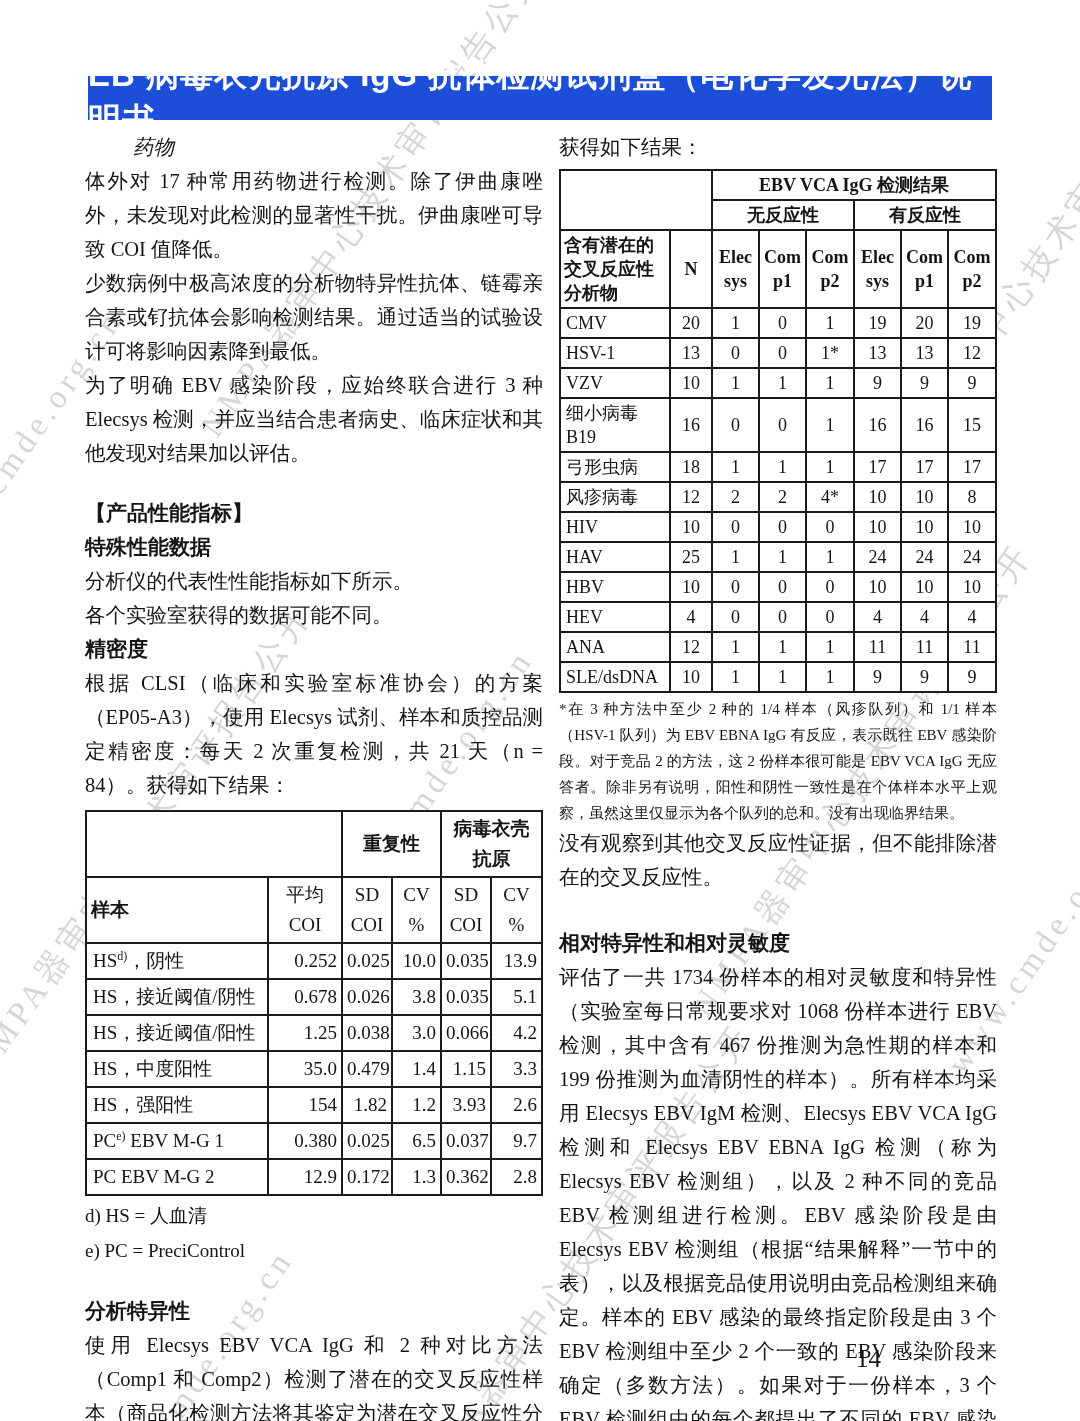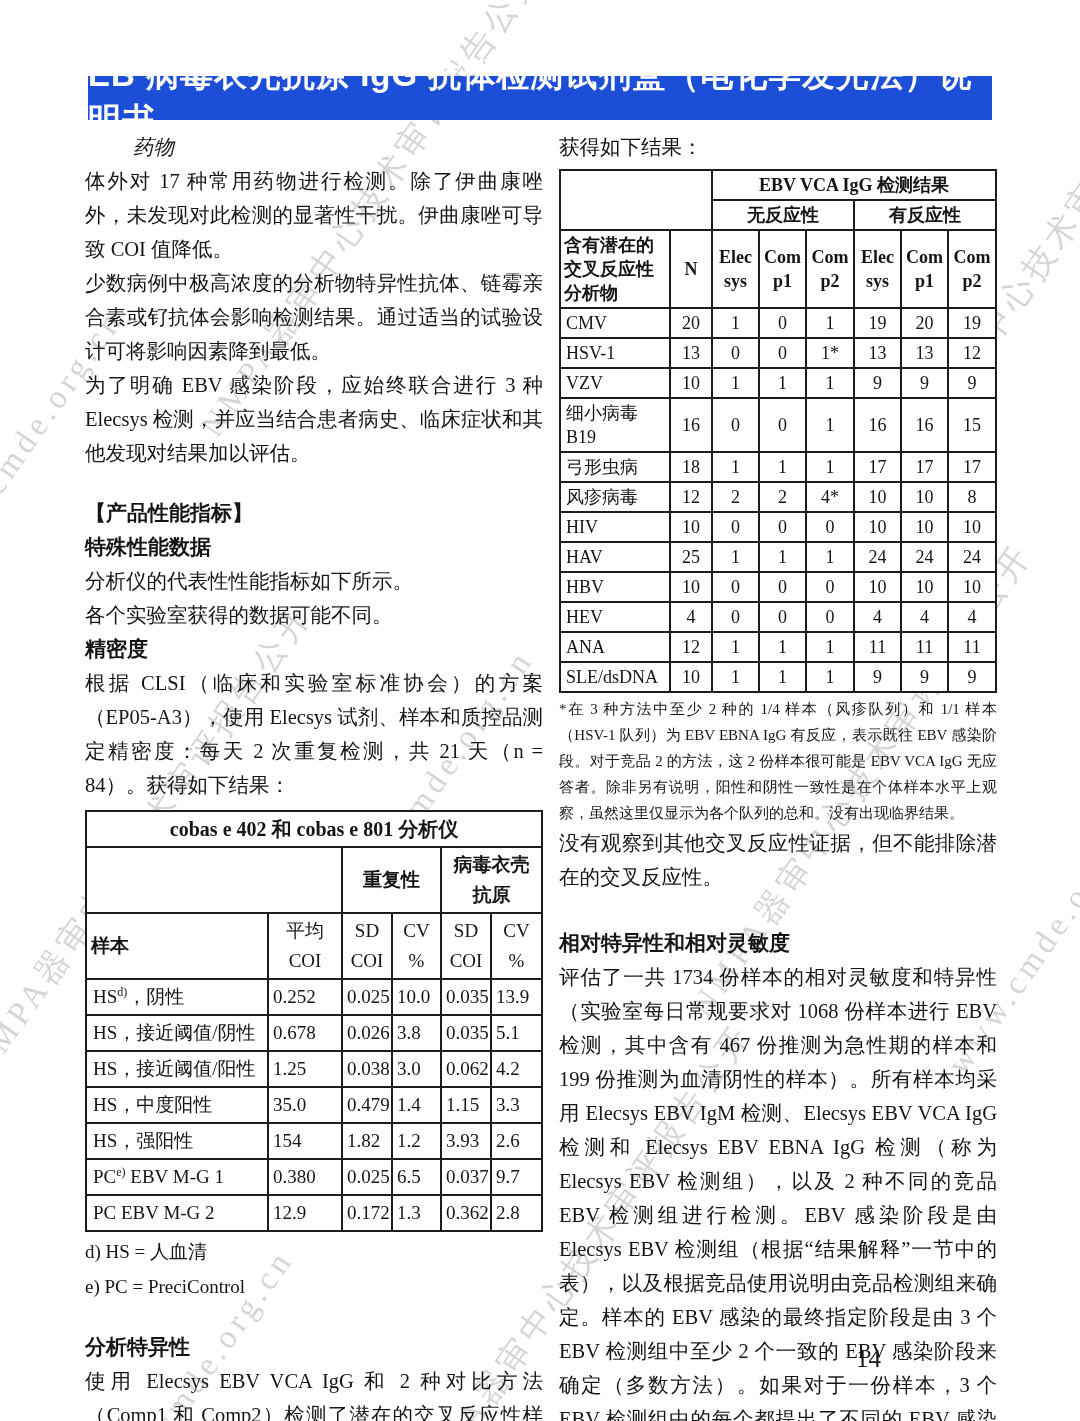--- a/index.html
+++ b/index.html
@@ -38,21 +38,21 @@
   .gap-sm { margin-top:6px; }
   
   table.tbl { border-collapse:collapse; table-layout:fixed; background:#fff; }
   table.tbl th, table.tbl td { border:2px solid #1c1c1c; padding:2px 4px; vertical-align:middle; }
   .al { text-align:left; }
   .ctr { text-align:center; }
   
   table.ltbl { width:456px; font-size:19px; margin-top:8px; }
   table.ltbl td, table.ltbl th { line-height:30px; }
   table.ltbl .title-row th { font-size:20px; }
-  table.ltbl td.num { text-align:left; }
+  table.ltbl td.num { text-align:right; }
   table.ltbl td.samp { text-align:left; padding-left:6px;margin-left:8px; }
   sup { font-size:12px; line-height:0; }
   .tbl-note { font-size:19px; line-height:31px; margin-top:4px; }
   
   table.rtbl { width:438px; font-size:18px; margin-top:5px; }
   table.rtbl th, table.rtbl td { line-height:24px; padding:2px 3px; }
   table.rtbl th.meth { word-break:break-all; }
   table.rtbl td.num { text-align:center; }
   table.rtbl td.samp { text-align:left; padding-left:5px; }
   .small-note { font-size:15px; line-height:26px; text-align:justify; margin-top:3px; }
@@ -102,23 +102,20 @@
         <table class="tbl ltbl">
           <colgroup>
             <col style="width:182px">
               <col style="width:74px">
             <col style="width:50px">
               <col style="width:49px">
             <col style="width:50px">
               <col style="width:51px">
           </colgroup>
           <thead>
-            <tr class="title-row">
-              <th colspan="6" class="ctr">cobas e 402 和 cobas e 801 分析仪</th>
-            </tr>
             <tr>
               <td colspan="2"></td>
               <th colspan="2" class="ctr">重复性</th>
               <th colspan="2" class="ctr">病毒衣壳抗原</th>
             </tr>
             <tr>
               <th class="al" style="font-weight:bold;">样本</th>
               <th class="ctr" style="font-weight:normal;">
                 <div>平均</div>
                 <div>COI</div>
@@ -159,21 +156,21 @@
                 <td class="num">3.8</td>
                 <td class="num">0.035</td>
                 <td class="num">5.1</td>
               </tr>
 
               <tr>
                 <td class="samp"><span>HS，接近阈值/阳性</span><sup></sup><span></span></td>
                 <td class="num">1.25</td>
                 <td class="num">0.038</td>
                 <td class="num">3.0</td>
-                <td class="num">0.062</td>
+                <td class="num">0.066</td>
                 <td class="num">4.2</td>
               </tr>
 
               <tr>
                 <td class="samp"><span>HS，中度阳性</span><sup></sup><span></span></td>
                 <td class="num">35.0</td>
                 <td class="num">0.479</td>
                 <td class="num">1.4</td>
                 <td class="num">1.15</td>
                 <td class="num">3.3</td>

